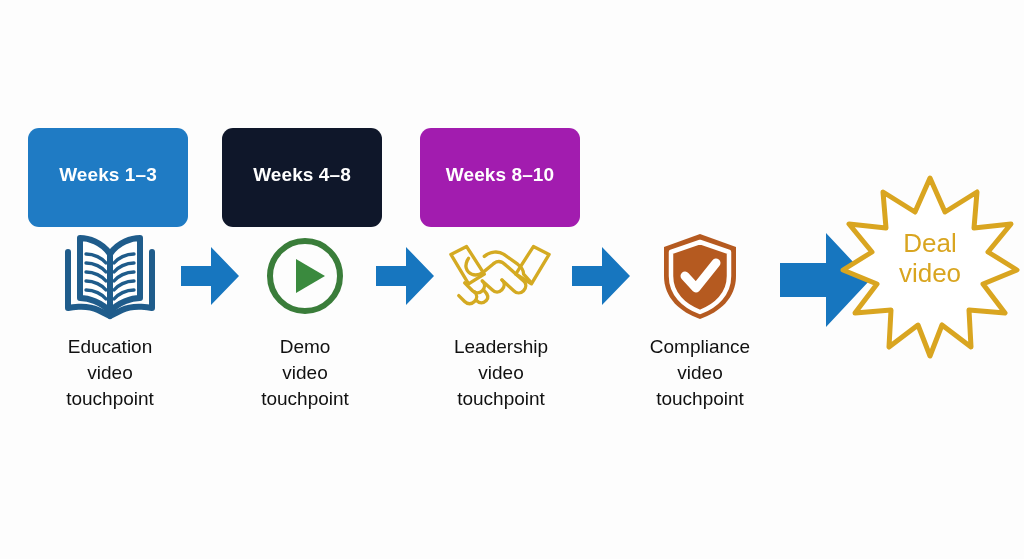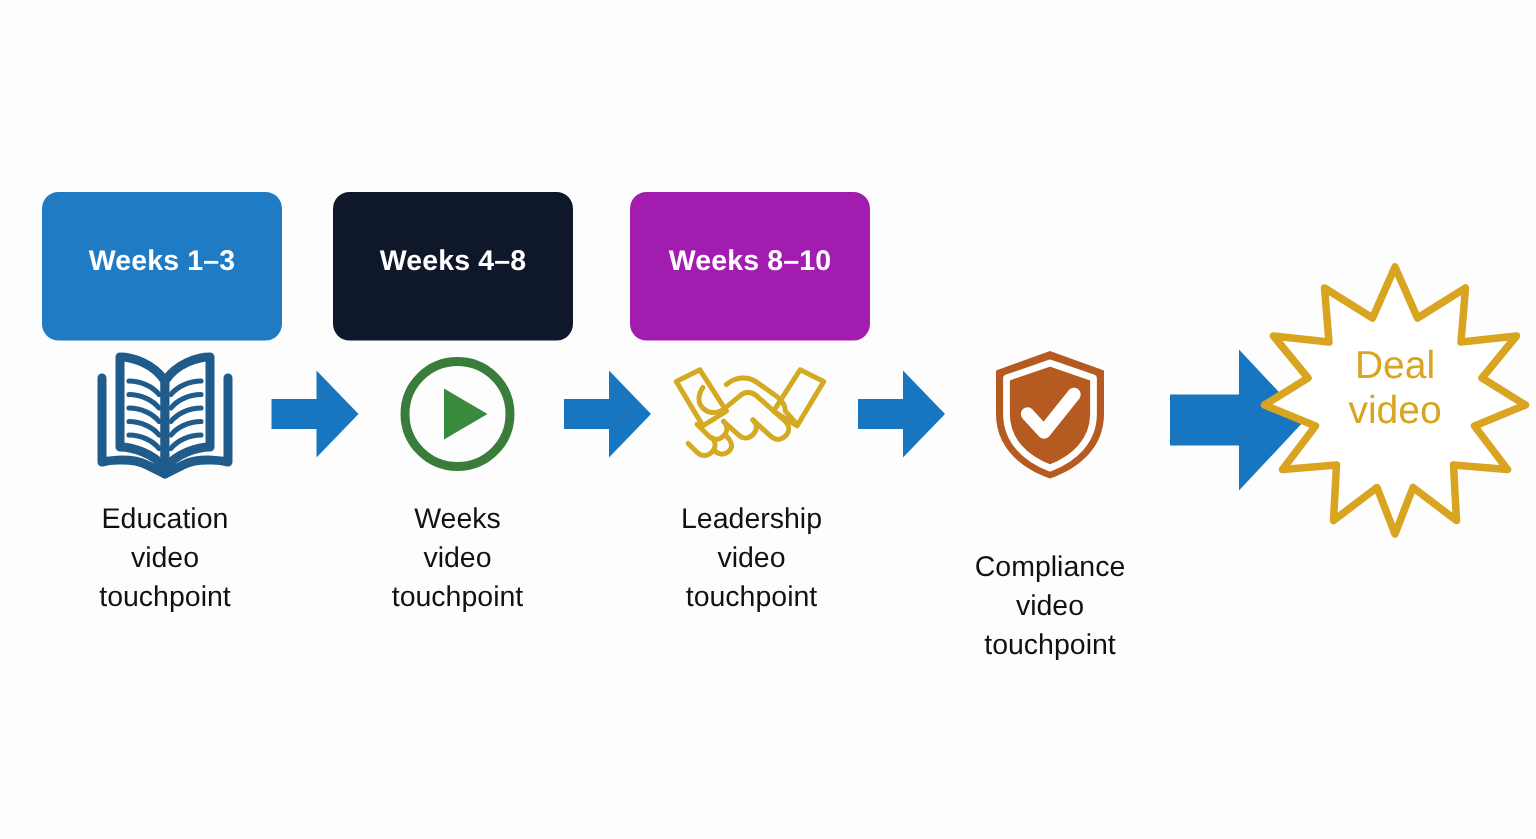--- a/index.html
+++ b/index.html
@@ -227,28 +227,28 @@
       <span>video</span>
     </div>
   </div>
 
   <div class="caption" style="left:15px;">
     <span>Education</span>
     <span>video</span>
     <span>touchpoint</span>
   </div>
   <div class="caption" style="left:210px;">
-    <span>Weeks</span>
+    <span>Demo</span>
     <span>video</span>
     <span>touchpoint</span>
   </div>
   <div class="caption" style="left:406px;">
     <span>Leadership</span>
     <span>video</span>
     <span>touchpoint</span>
   </div>
-  <div class="caption" style="left:605px;margin-top:32px;">
+  <div class="caption" style="left:605px;">
     <span>Compliance</span>
     <span>video</span>
     <span>touchpoint</span>
   </div>
 
 </div>
 
 </body></html>

